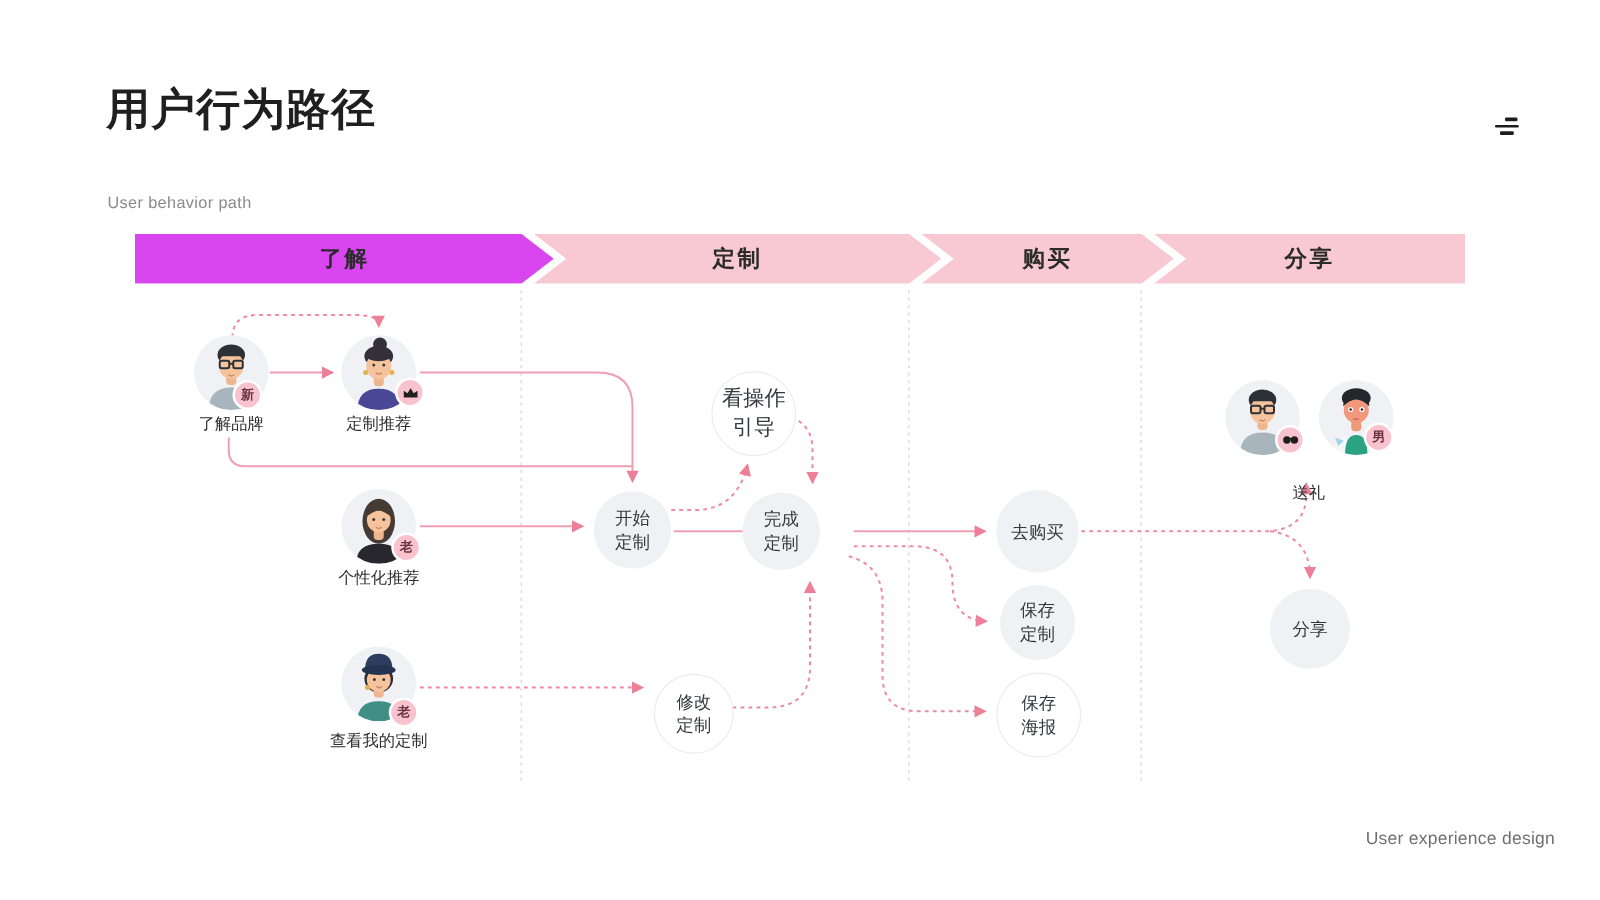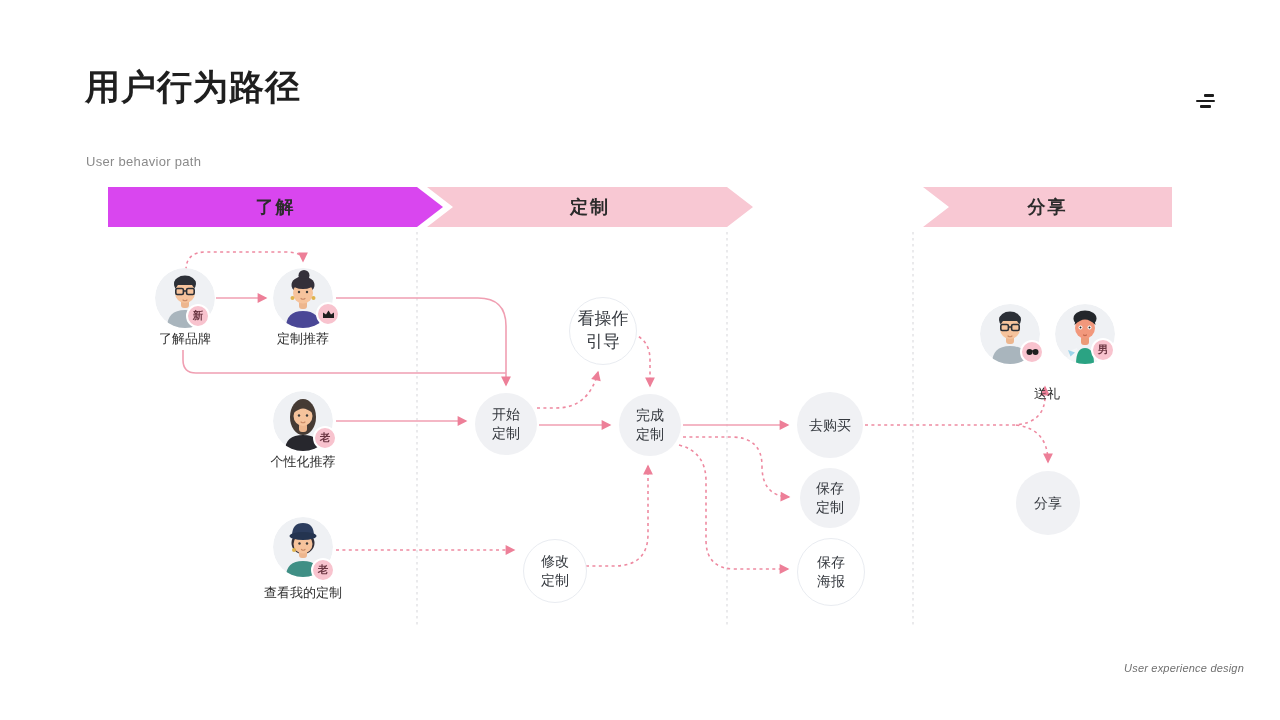--- a/index.html
+++ b/index.html
@@ -34,38 +34,39 @@
   .node.white{background:#ffffff;border:1px solid #e9ecf1;}
 
   
   .actor{position:absolute;z-index:3;width:60px;height:60px;}
   .actor svg{display:block;}
   .actor-label{position:absolute;z-index:3;width:150px;text-align:center;font-size:13px;color:#2e2e2e;}
   .badge{position:absolute;z-index:4;width:24px;height:24px;border-radius:50%;background:#f8c3ce;
          border:2px solid #ffffff;box-sizing:border-box;display:flex;align-items:center;justify-content:center;
          font-size:10.5px;font-weight:600;color:#6b3642;}
 
-  .footer{position:absolute;right:68px;top:662px;font-size:11px;color:#6f6f6f;letter-spacing:.2px;font-style:italic;}
+  .footer{position:absolute;right:68px;top:662px;font-size:14px;color:#6f6f6f;letter-spacing:.2px;}
 </style>
 </head>
 <body>
 
 <div id="canvas">
 
   <div class="title">用户行为路径</div>
   <div class="subtitle">User behavior path</div>
   <div class="logo-mark">
     <div class="b b1"></div>
       <div class="b b2"></div>
       <div class="b b3"></div>
   </div>
 
   <div class="stagebar">
     <div class="seg seg1" style="background:#d946ef">了解</div>
     <div class="seg seg2" style="background:#f8c8d3">定制</div>
+    <div class="seg seg3" style="background:#f8c8d3">购买</div>
     <div class="seg seg4" style="background:#f8c8d3">分享</div>
   </div>
 
   <svg class="flow" width="1280" height="720" viewBox="0 0 1280 720">
     <defs>
       <marker id="arrow" viewBox="0 0 8 8" refX="6.5" refY="4" markerWidth="7" markerHeight="7" orient="auto-start-reverse">
         <path d="M0.5 0.5 L7.5 4 L0.5 7.5 Z" fill="#ed7f98"></path>
       </marker>
     </defs>
 
@@ -246,21 +247,21 @@
       </g>
     </svg>
     <div class="badge" style="left:36px;top:34px;">男</div>
   </div>
   <div class="actor-label" style="left:972px;top:365px;margin-top:20px;">送礼</div>
 
   <div class="node gray" style="left:475px;top:393px;width:62px;height:62px;">开始
 定制</div>
   <div class="node white" style="left:569px;top:297px;width:66px;height:66px;font-size:17px;">看操作
 引导</div>
-  <div class="node gray" style="left:619px;top:394px;width:62px;height:62px;text-align:right;">完成
+  <div class="node gray" style="left:594px;top:394px;width:62px;height:62px;text-align:right;">完成
 定制</div>
   <div class="node white" style="left:523px;top:539px;width:62px;height:62px;">修改
 定制</div>
   <div class="node gray" style="left:797px;top:392px;width:66px;height:66px;">去购买</div>
   <div class="node gray" style="left:800px;top:468px;width:60px;height:60px;">保存
 定制</div>
   <div class="node white" style="left:797px;top:538px;width:66px;height:66px;">保存
 海报</div>
   <div class="node gray" style="left:1016px;top:471px;width:64px;height:64px;">分享</div>
 

